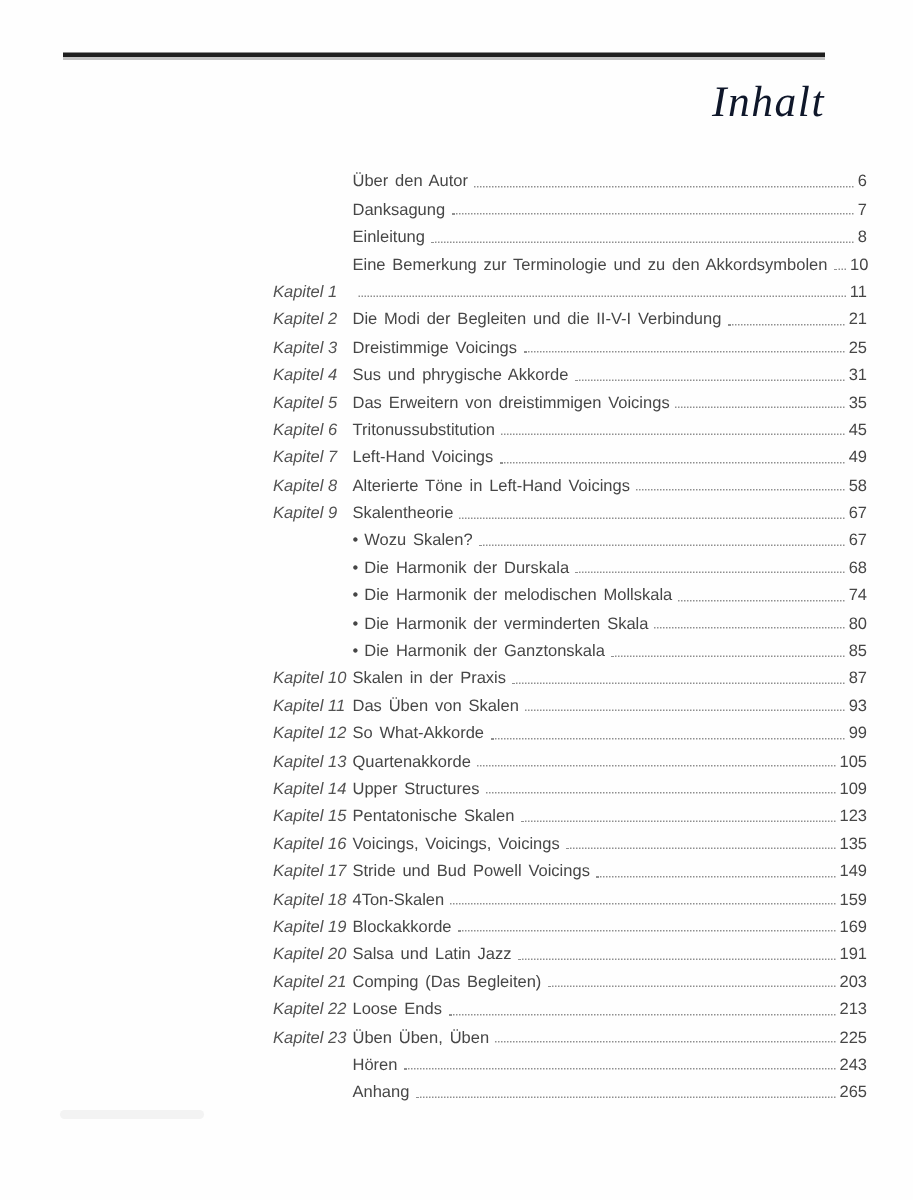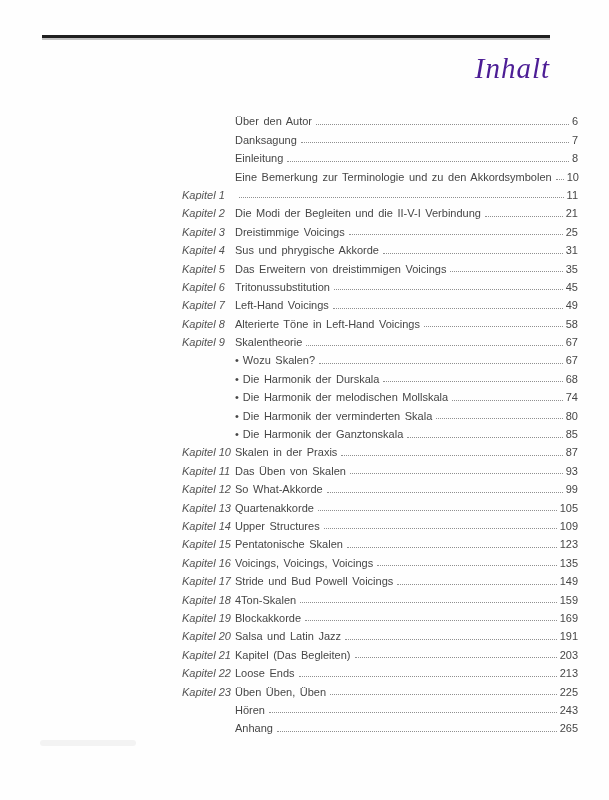--- a/index.html
+++ b/index.html
@@ -32,21 +32,21 @@
   .page-title {
     position: absolute;
     top: 52px;
     right: 59px;
     margin: 0;
     font-family: "Liberation Serif", serif;
     font-style: italic;
     font-weight: 500;
     font-size: 29px;
     letter-spacing: 1px;
-    color: #4c1d95;
+    color: #0f172a;
   }
   .toc {
     position: absolute;
     left: 150px;
     top: 111px;
     width: 396px;
     margin-left: 32px;
   }
   .row {
     display: flex;
@@ -283,21 +283,21 @@
     <span class="pnum">169</span>
   </div>
       <div class="row">
     <span class="chap">Kapitel 20</span>
     <span class="entry-title"><span class="ttext">Salsa und Latin Jazz</span></span>
     <span class="leader"></span>
     <span class="pnum">191</span>
   </div>
       <div class="row">
     <span class="chap">Kapitel 21</span>
-    <span class="entry-title"><span class="ttext">Kapitel (Das Begleiten)</span></span>
+    <span class="entry-title"><span class="ttext">Comping (Das Begleiten)</span></span>
     <span class="leader"></span>
     <span class="pnum">203</span>
   </div>
       <div class="row">
     <span class="chap">Kapitel 22</span>
     <span class="entry-title"><span class="ttext">Loose Ends</span></span>
     <span class="leader"></span>
     <span class="pnum">213</span>
   </div>
       <div class="row">

